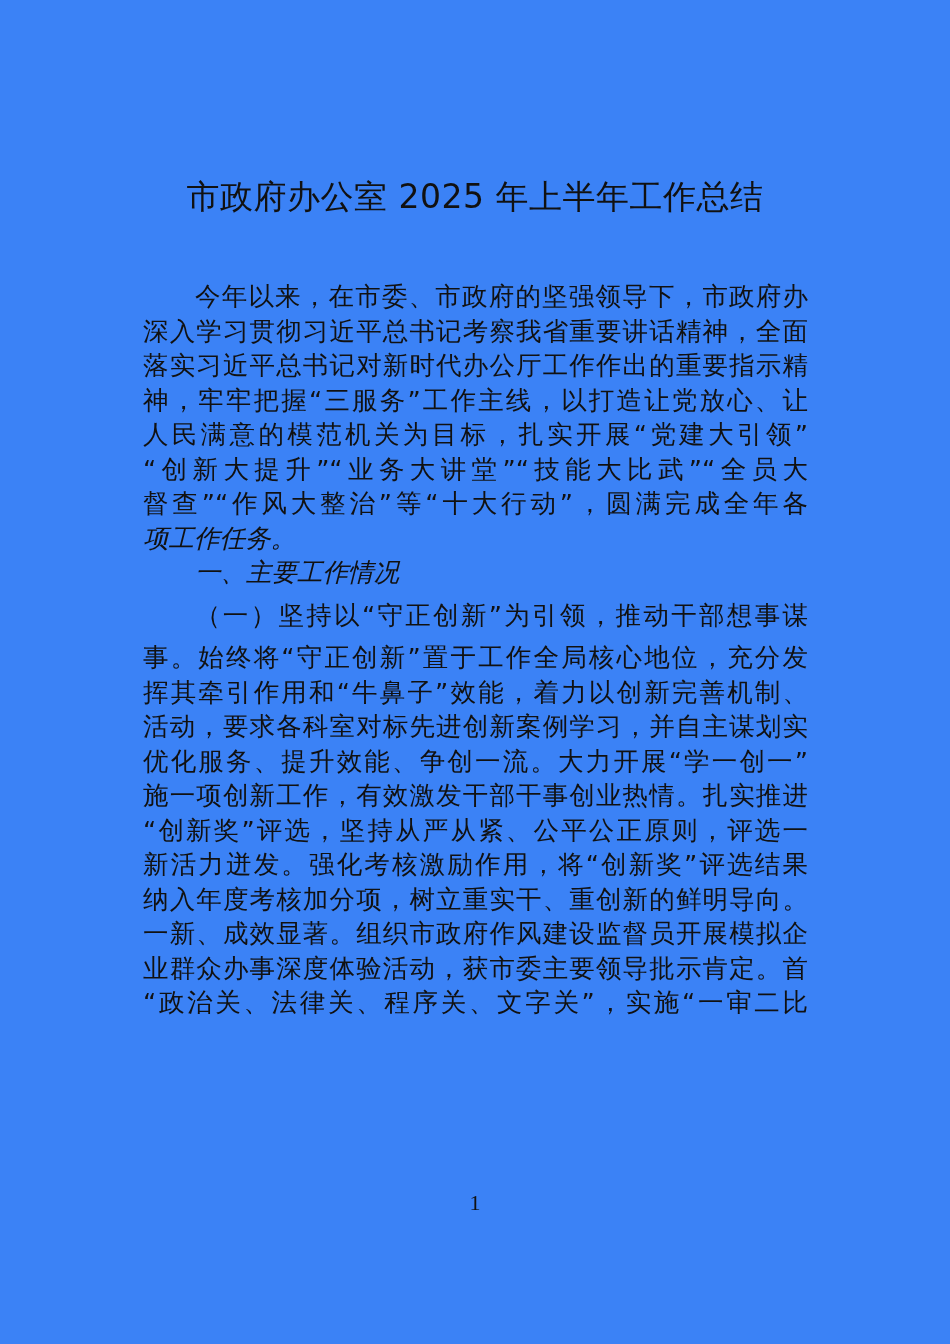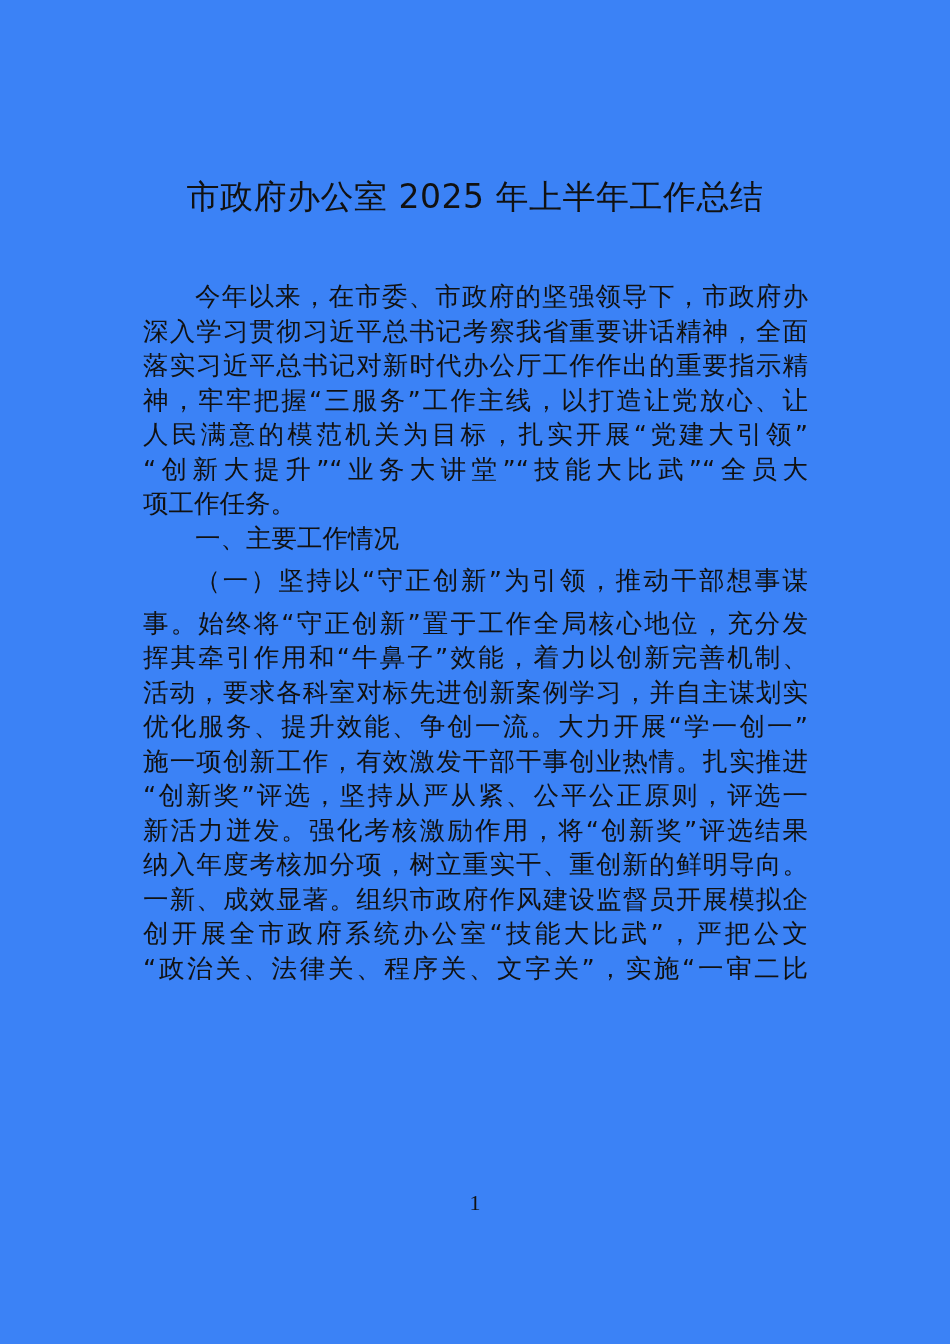--- a/index.html
+++ b/index.html
@@ -4,49 +4,50 @@
 <style>
   html, body { margin: 0; padding: 0; background: #ffffff; }
   body { width: 950px; height: 1344px; position: relative; overflow: hidden;
          font-family: "DejaVu Sans", "Liberation Sans", sans-serif; color: #111111; }
   .page { position: absolute; left: 0; top: 0; width: 950px; height: 1344px; background: #3b82f6; }
   .title { position: absolute; left: 0; width: 950px; top: 172px; text-align: center;
            font-size: 33px; line-height: 50px; letter-spacing: 0.5px; color: #111; white-space: nowrap; }
   .body-lines { position: absolute; left: 143px; width: 665px; top: 279px; }
   .line { height: 34.5px; line-height: 34.5px; font-size: 25.5px; white-space: nowrap;
           text-align: justify; text-align-last: justify; overflow: visible; }
-  .line.last { text-align-last: left; }
+  .line.last { text-align-last: left; font-style: italic; }
   .line.indent { padding-left: 52px; }
   .gap { height: 8px; }
   .page-number { position: absolute; left: 0; width: 950px; top: 1188px; text-align: center;
                  font-family: "Liberation Serif", serif; font-size: 22px; line-height: 30px; color: #111; }
 </style>
 </head>
 <body>
 
 <div class="page">
   <div class="title">市政府办公室 2025 年上半年工作总结</div>
   <div class="body-lines" id="body-lines">
       <div class="line indent">今年以来，在市委、市政府的坚强领导下，市政府办</div>
       <div class="line">深入学习贯彻习近平总书记考察我省重要讲话精神，全面</div>
       <div class="line">落实习近平总书记对新时代办公厅工作作出的重要指示精</div>
       <div class="line">神，牢牢把握“三服务”工作主线，以打造让党放心、让</div>
       <div class="line">人民满意的模范机关为目标，扎实开展“党建大引领”</div>
       <div class="line">“创新大提升”“业务大讲堂”“技能大比武”“全员大</div>
+      <div class="line">督查”“作风大整治”等“十大行动”，圆满完成全年各</div>
       <div class="line last">项工作任务。</div>
       <div class="line indent last">一、主要工作情况</div>
       <div class="gap"></div>
       <div class="line indent">（一）坚持以“守正创新”为引领，推动干部想事谋</div>
       <div class="gap"></div>
       <div class="line">事。始终将“守正创新”置于工作全局核心地位，充分发</div>
       <div class="line">挥其牵引作用和“牛鼻子”效能，着力以创新完善机制、</div>
       <div class="line">活动，要求各科室对标先进创新案例学习，并自主谋划实</div>
       <div class="line">优化服务、提升效能、争创一流。大力开展“学一创一”</div>
       <div class="line">施一项创新工作，有效激发干部干事创业热情。扎实推进</div>
       <div class="line">“创新奖”评选，坚持从严从紧、公平公正原则，评选一</div>
       <div class="line">新活力迸发。强化考核激励作用，将“创新奖”评选结果</div>
       <div class="line">纳入年度考核加分项，树立重实干、重创新的鲜明导向。</div>
       <div class="line">一新、成效显著。组织市政府作风建设监督员开展模拟企</div>
-      <div class="line">创开展全市政府系统办公室“技能大比武”，严把公文</div>
+      <div class="line">业群众办事深度体验活动，获市委主要领导批示肯定。首</div>
       <div class="line">“政治关、法律关、程序关、文字关”，实施“一审二比</div>
     </div>
   <div class="page-number">1</div>
 </div>
 
 </body></html>

